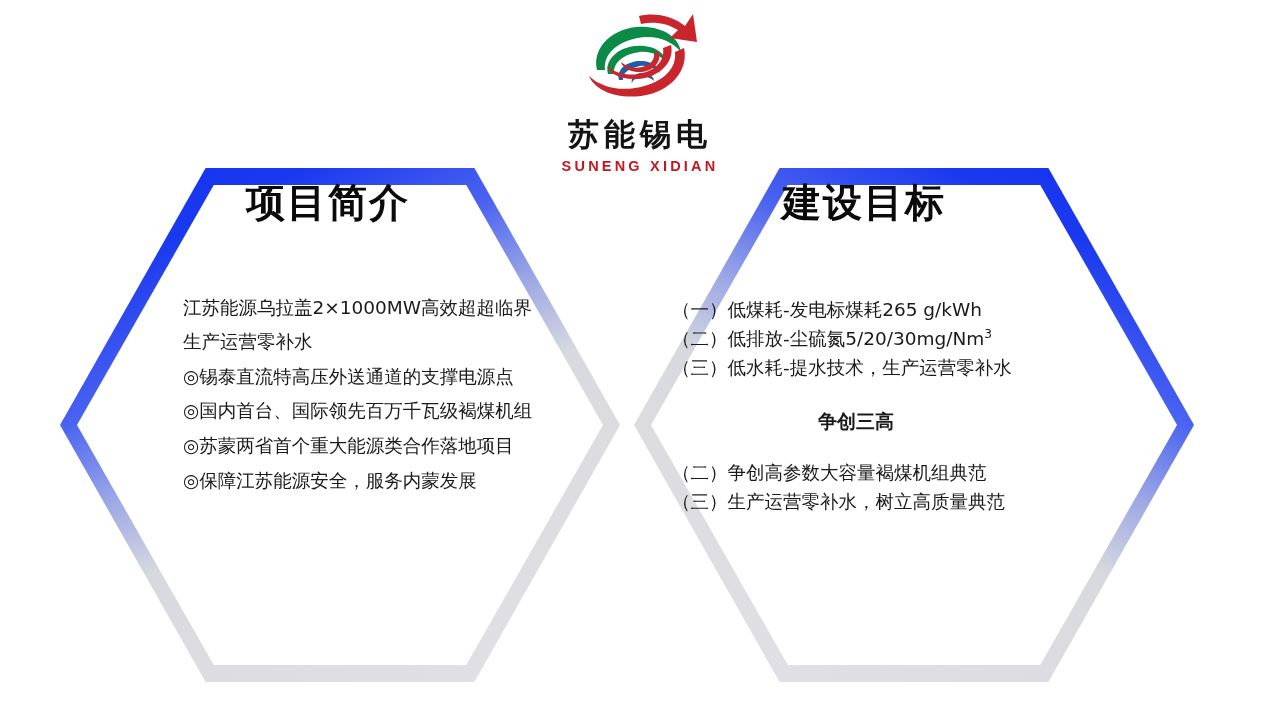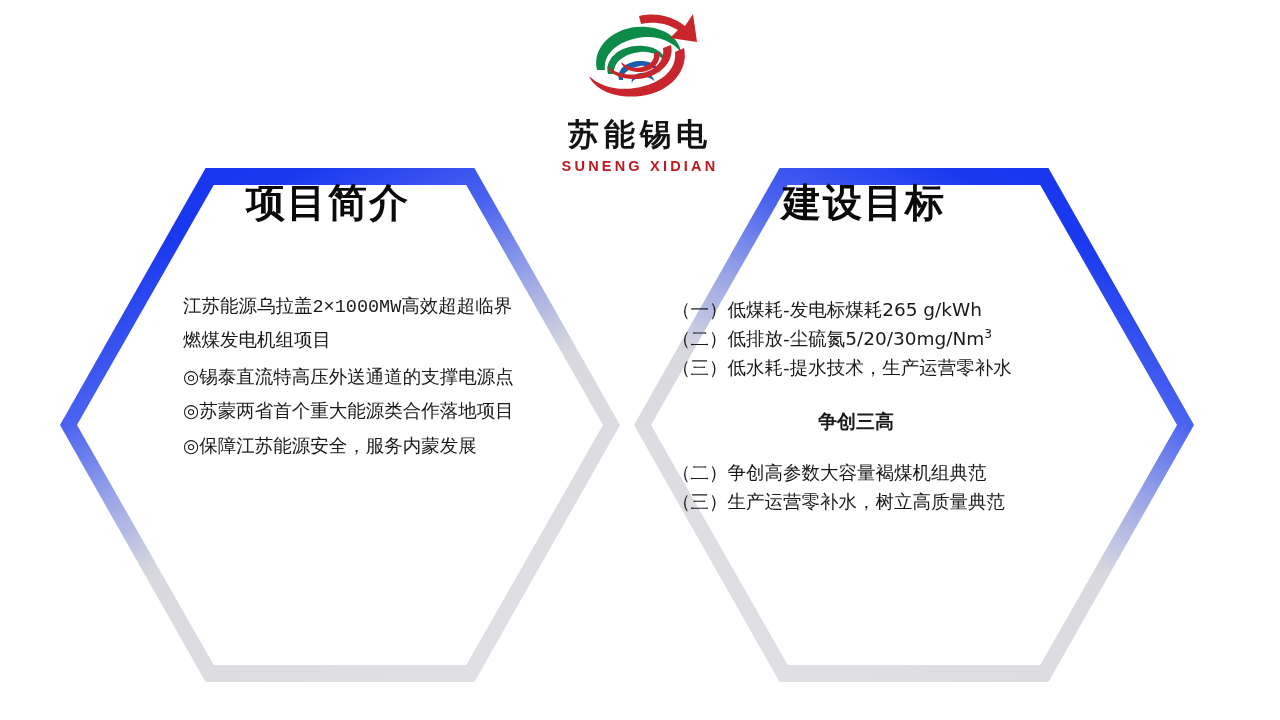--- a/index.html
+++ b/index.html
@@ -119,21 +119,20 @@
   }
   .body-left {
     left: 183px;
     top: 292px;
     width: 430px;
     font-size: 18.5px;
   }
   .body-left .lead {
     line-height: 1.72;
     margin: 0 0 2px 0;
-    font-family: Liberation Mono, monospace;
   }
   .body-left .bullet {
     line-height: 1.88;
     margin: 0;
   }
 
   .body-right {
     left: 672px;
     top: 296px;
     width: 420px;
@@ -178,22 +177,23 @@
 
 <div class="hex hex-left">
   <div class="hex-ring"></div>
   <div class="hex-inner"></div>
 </div>
 
 <div class="hex-title title-left">项目简介</div>
 
 <div class="hex-body body-left">
   <p class="lead">江苏能源乌拉盖2×1000MW高效超超临界</p>
-  <p class="lead">燃煤发电机组项目</p>
+  <p class="lead">生产运营零补水</p>
   <p class="bullet">◎锡泰直流特高压外送通道的支撑电源点</p>
+  <p class="bullet">◎国内首台、国际领先百万千瓦级褐煤机组</p>
   <p class="bullet">◎苏蒙两省首个重大能源类合作落地项目</p>
   <p class="bullet">◎保障江苏能源安全，服务内蒙发展</p>
 </div>
 
 <div class="hex hex-right">
   <div class="hex-ring"></div>
   <div class="hex-inner"></div>
 </div>
 
 <div class="hex-title title-right">建设目标</div>

